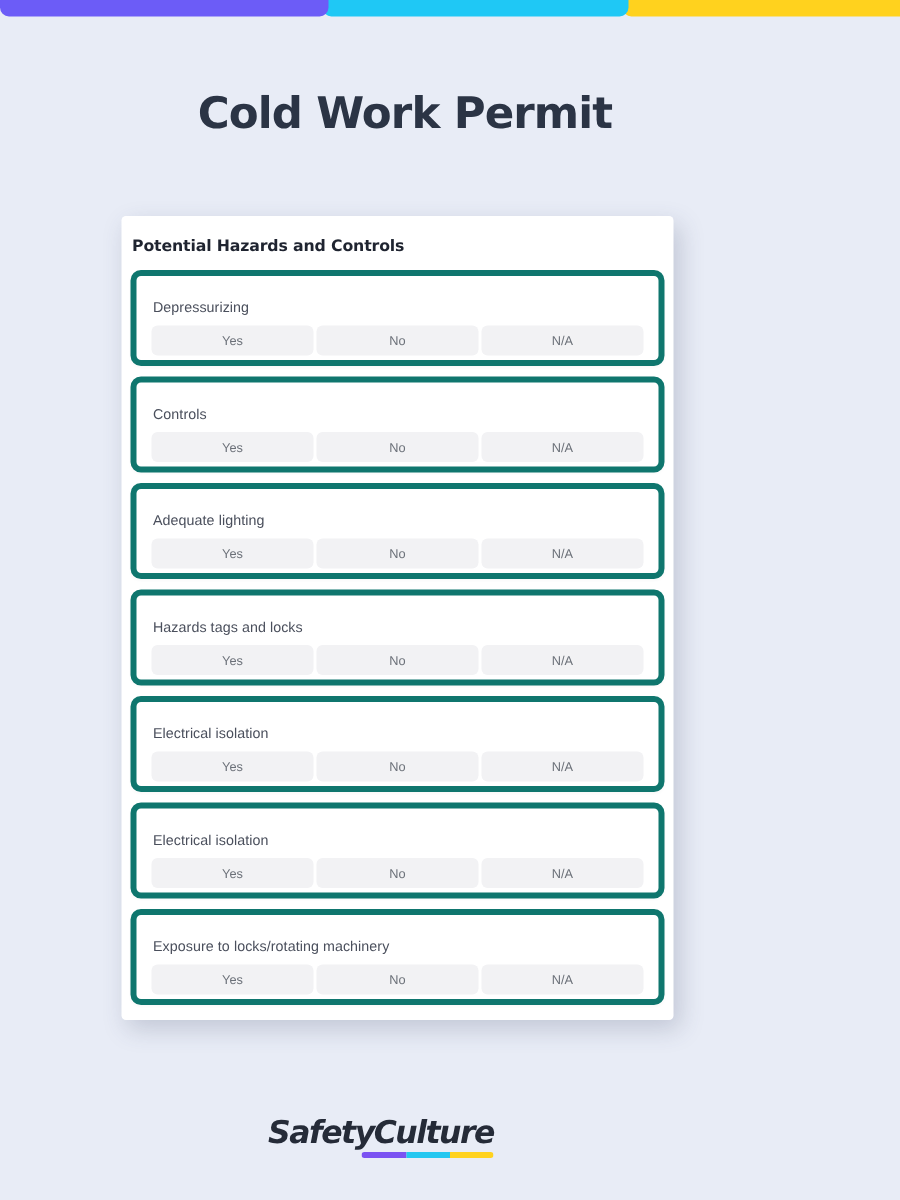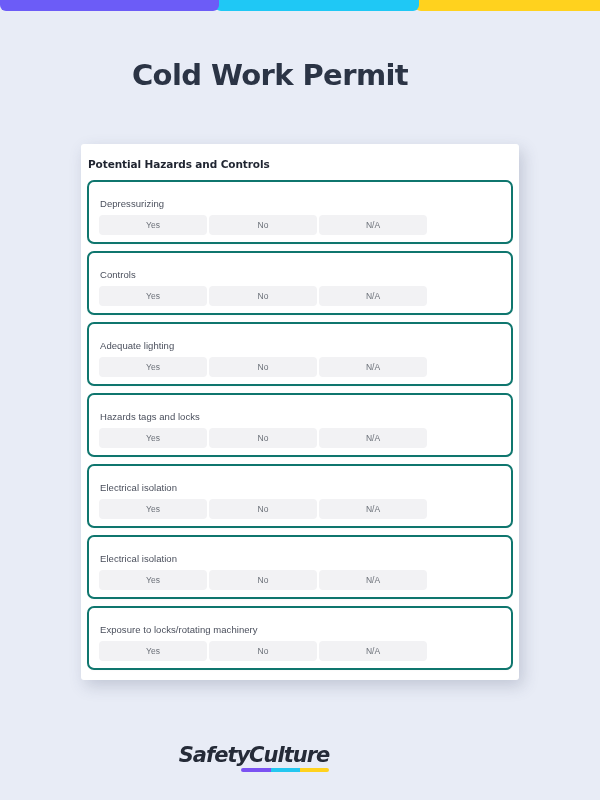--- a/index.html
+++ b/index.html
@@ -44,21 +44,21 @@
     letter-spacing: -0.6px;
     color: #2b3445;
     font-family: "DejaVu Sans", sans-serif;
   }
 
   
   .doc-card {
     position: absolute;
     left: 81px;
     top: 144px;
-    width: 438px;
+    width: 368px;
     height: 536px;
     background: #ffffff;
     border-radius: 3px;
     box-shadow: 4px 6px 16px rgba(60, 70, 100, 0.22);
     overflow: hidden;
   }
 
   .doc-header {
     padding: 14px 0 10px 7px;
     font-size: 10.5px;
@@ -70,21 +70,21 @@
 
   .items-wrap {
     padding: 0 6px;
   }
 
   .item-card {
     position: relative;
     height: 64px;
     margin-bottom: 7px;
     background: #ffffff;
-    border: 2px solid #0f766e;
+    border: 4px solid #0f766e;
     border-radius: 7px;
     box-shadow: 0 1px 2px rgba(0,0,0,0.025);
   }
 
   .item-label {
     position: absolute;
     left: 11px;
     top: 16px;
     font-size: 9.5px;
     color: #4a4f5c;

